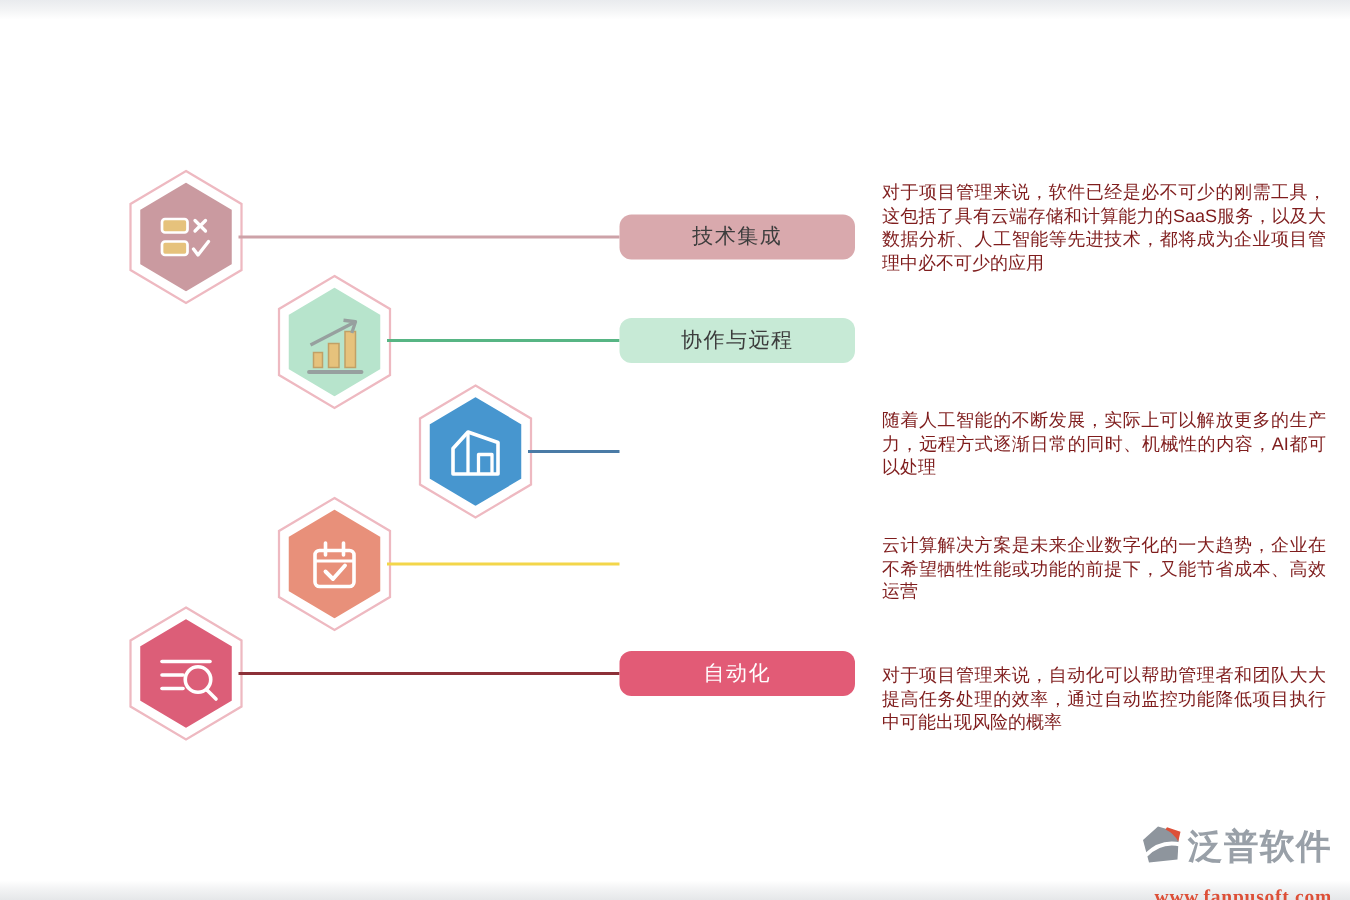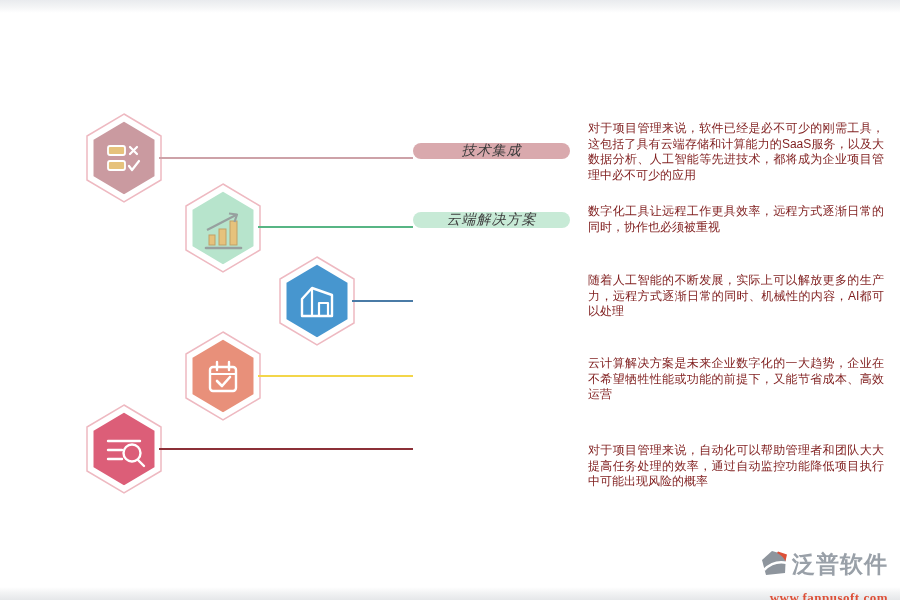--- a/index.html
+++ b/index.html
@@ -23,26 +23,26 @@
     background: linear-gradient(to top, #e5e7e9 0%, #f2f3f4 55%, #ffffff 100%);
   }
   .row { position: absolute; inset: 0; pointer-events: none; }
   .hex { position: absolute; width: 80px; height: 92px; }
   .hex svg { display: block; width: 100%; height: 100%; }
   .connector {
     position: absolute; height: 2px;
     background: var(--line, #999);
   }
   .pill {
-    position: absolute; left: 413px; width: 157px; height: 16px;
+    position: absolute; left: 413px; width: 157px; height: 30px;
     border-radius: 8px;
     background: var(--pill-bg, #ccc);
     color: var(--pill-fg, #333);
     display: flex; align-items: center; justify-content: center;
-    font-size: 14px; letter-spacing: 1px; font-style: italic;
+    font-size: 14px; letter-spacing: 1px;
   }
   .desc {
     position: absolute; left: 588px; width: 296px;
     font-size: 12px; line-height: 15.5px; color: #7f1d1d;
     text-align: justify;
   }
   .logo {
     position: absolute; right: 12px; top: 549px; width: 160px;
     text-align: right;
   }
@@ -92,23 +92,22 @@
         <line x1="23" y1="66" x2="58" y2="66" stroke="#97a09f" stroke-width="2.6" stroke-linecap="round"></line>
         <rect x="26" y="53" width="6" height="10" fill="#e6c27c" stroke="#c1a066" stroke-width="1"></rect>
         <rect x="36" y="47" width="7" height="16" fill="#e6c27c" stroke="#c1a066" stroke-width="1"></rect>
         <rect x="47" y="39" width="7" height="24" fill="#e6c27c" stroke="#c1a066" stroke-width="1"></rect>
         <path d="M24,48 L53,33" stroke="#97a09f" stroke-width="2.2" fill="none"></path>
         <path d="M46,31.5 L54,32.5 L51.5,40" stroke="#97a09f" stroke-width="2.2" fill="none" stroke-linejoin="round"></path>
       </svg>
     </div>
     <div class="connector" style="left:258px;top:226px;width:155px"></div>
     <div class="pill" style="top:212px">
-      <span>云端解决方案</span>
+      <span>协作与远程</span>
     </div>
-    <div class="desc" style="top:204px">数字化工具让远程工作更具效率，远程方式逐渐日常的同时，协作也必须被重视</div>
   </div>
 
   <div class="row" style="--line: #4a7ba6; --pill-bg: #4e96cd; --pill-fg: #ffffff;">
     <div class="hex" style="left:277px;top:255px">
       <svg viewBox="0 0 80 92">
         <polygon points="40,2 77,24 77,68 40,90 3,68 3,24" fill="none" stroke="#eeb9c1" stroke-width="1.5"></polygon>
         <polygon points="40,8 72,27 72,65 40,84 8,65 8,27" fill="#4796cf" stroke="#ffffff" stroke-width="3"></polygon>
         <path d="M25,61 L25,44 L35,33 L55,40 L55,61 Z" fill="none" stroke="#ffffff" stroke-width="2.4" stroke-linejoin="round"></path>
         <path d="M35,33 L35,61" fill="none" stroke="#ffffff" stroke-width="2.2"></path>
         <path d="M42,61 L42,48 L51,48 L51,61" fill="none" stroke="#ffffff" stroke-width="2.2" stroke-linejoin="round"></path>
@@ -140,20 +139,23 @@
         <polygon points="40,2 77,24 77,68 40,90 3,68 3,24" fill="none" stroke="#eeb9c1" stroke-width="1.5"></polygon>
         <polygon points="40,8 72,27 72,65 40,84 8,65 8,27" fill="#dc5e78" stroke="#ffffff" stroke-width="3"></polygon>
         <line x1="24" y1="38" x2="56" y2="38" stroke="#ffffff" stroke-width="2.4" stroke-linecap="round"></line>
         <line x1="24" y1="47" x2="38" y2="47" stroke="#ffffff" stroke-width="2.4" stroke-linecap="round"></line>
         <line x1="24" y1="56" x2="38" y2="56" stroke="#ffffff" stroke-width="2.4" stroke-linecap="round"></line>
         <circle cx="48" cy="50" r="8.5" fill="none" stroke="#ffffff" stroke-width="2.4"></circle>
         <line x1="54" y1="57" x2="60" y2="63" stroke="#ffffff" stroke-width="2.4" stroke-linecap="round"></line>
       </svg>
     </div>
     <div class="connector" style="left:159px;top:448px;width:254px"></div>
+    <div class="pill" style="top:434px">
+      <span>自动化</span>
+    </div>
     <div class="desc" style="top:443px">对于项目管理来说，自动化可以帮助管理者和团队大大提高任务处理的效率，通过自动监控功能降低项目执行中可能出现风险的概率</div>
   </div>
 
   <div class="logo">
     <div class="logo-top">
       <svg class="logo-glyph" viewBox="0 0 32 30">
         <path d="M4,11 L14,2 L28,6 L27,24 L8,26 Z" fill="#8e959d"></path>
         <path d="M20,2.5 L29,5.5 L27.5,12 Q24.5,6.5 19,4 Z" fill="#dd5038"></path>
         <path d="M6,21 Q16,11 29,14" fill="none" stroke="#ffffff" stroke-width="2.6"></path>
       </svg>

